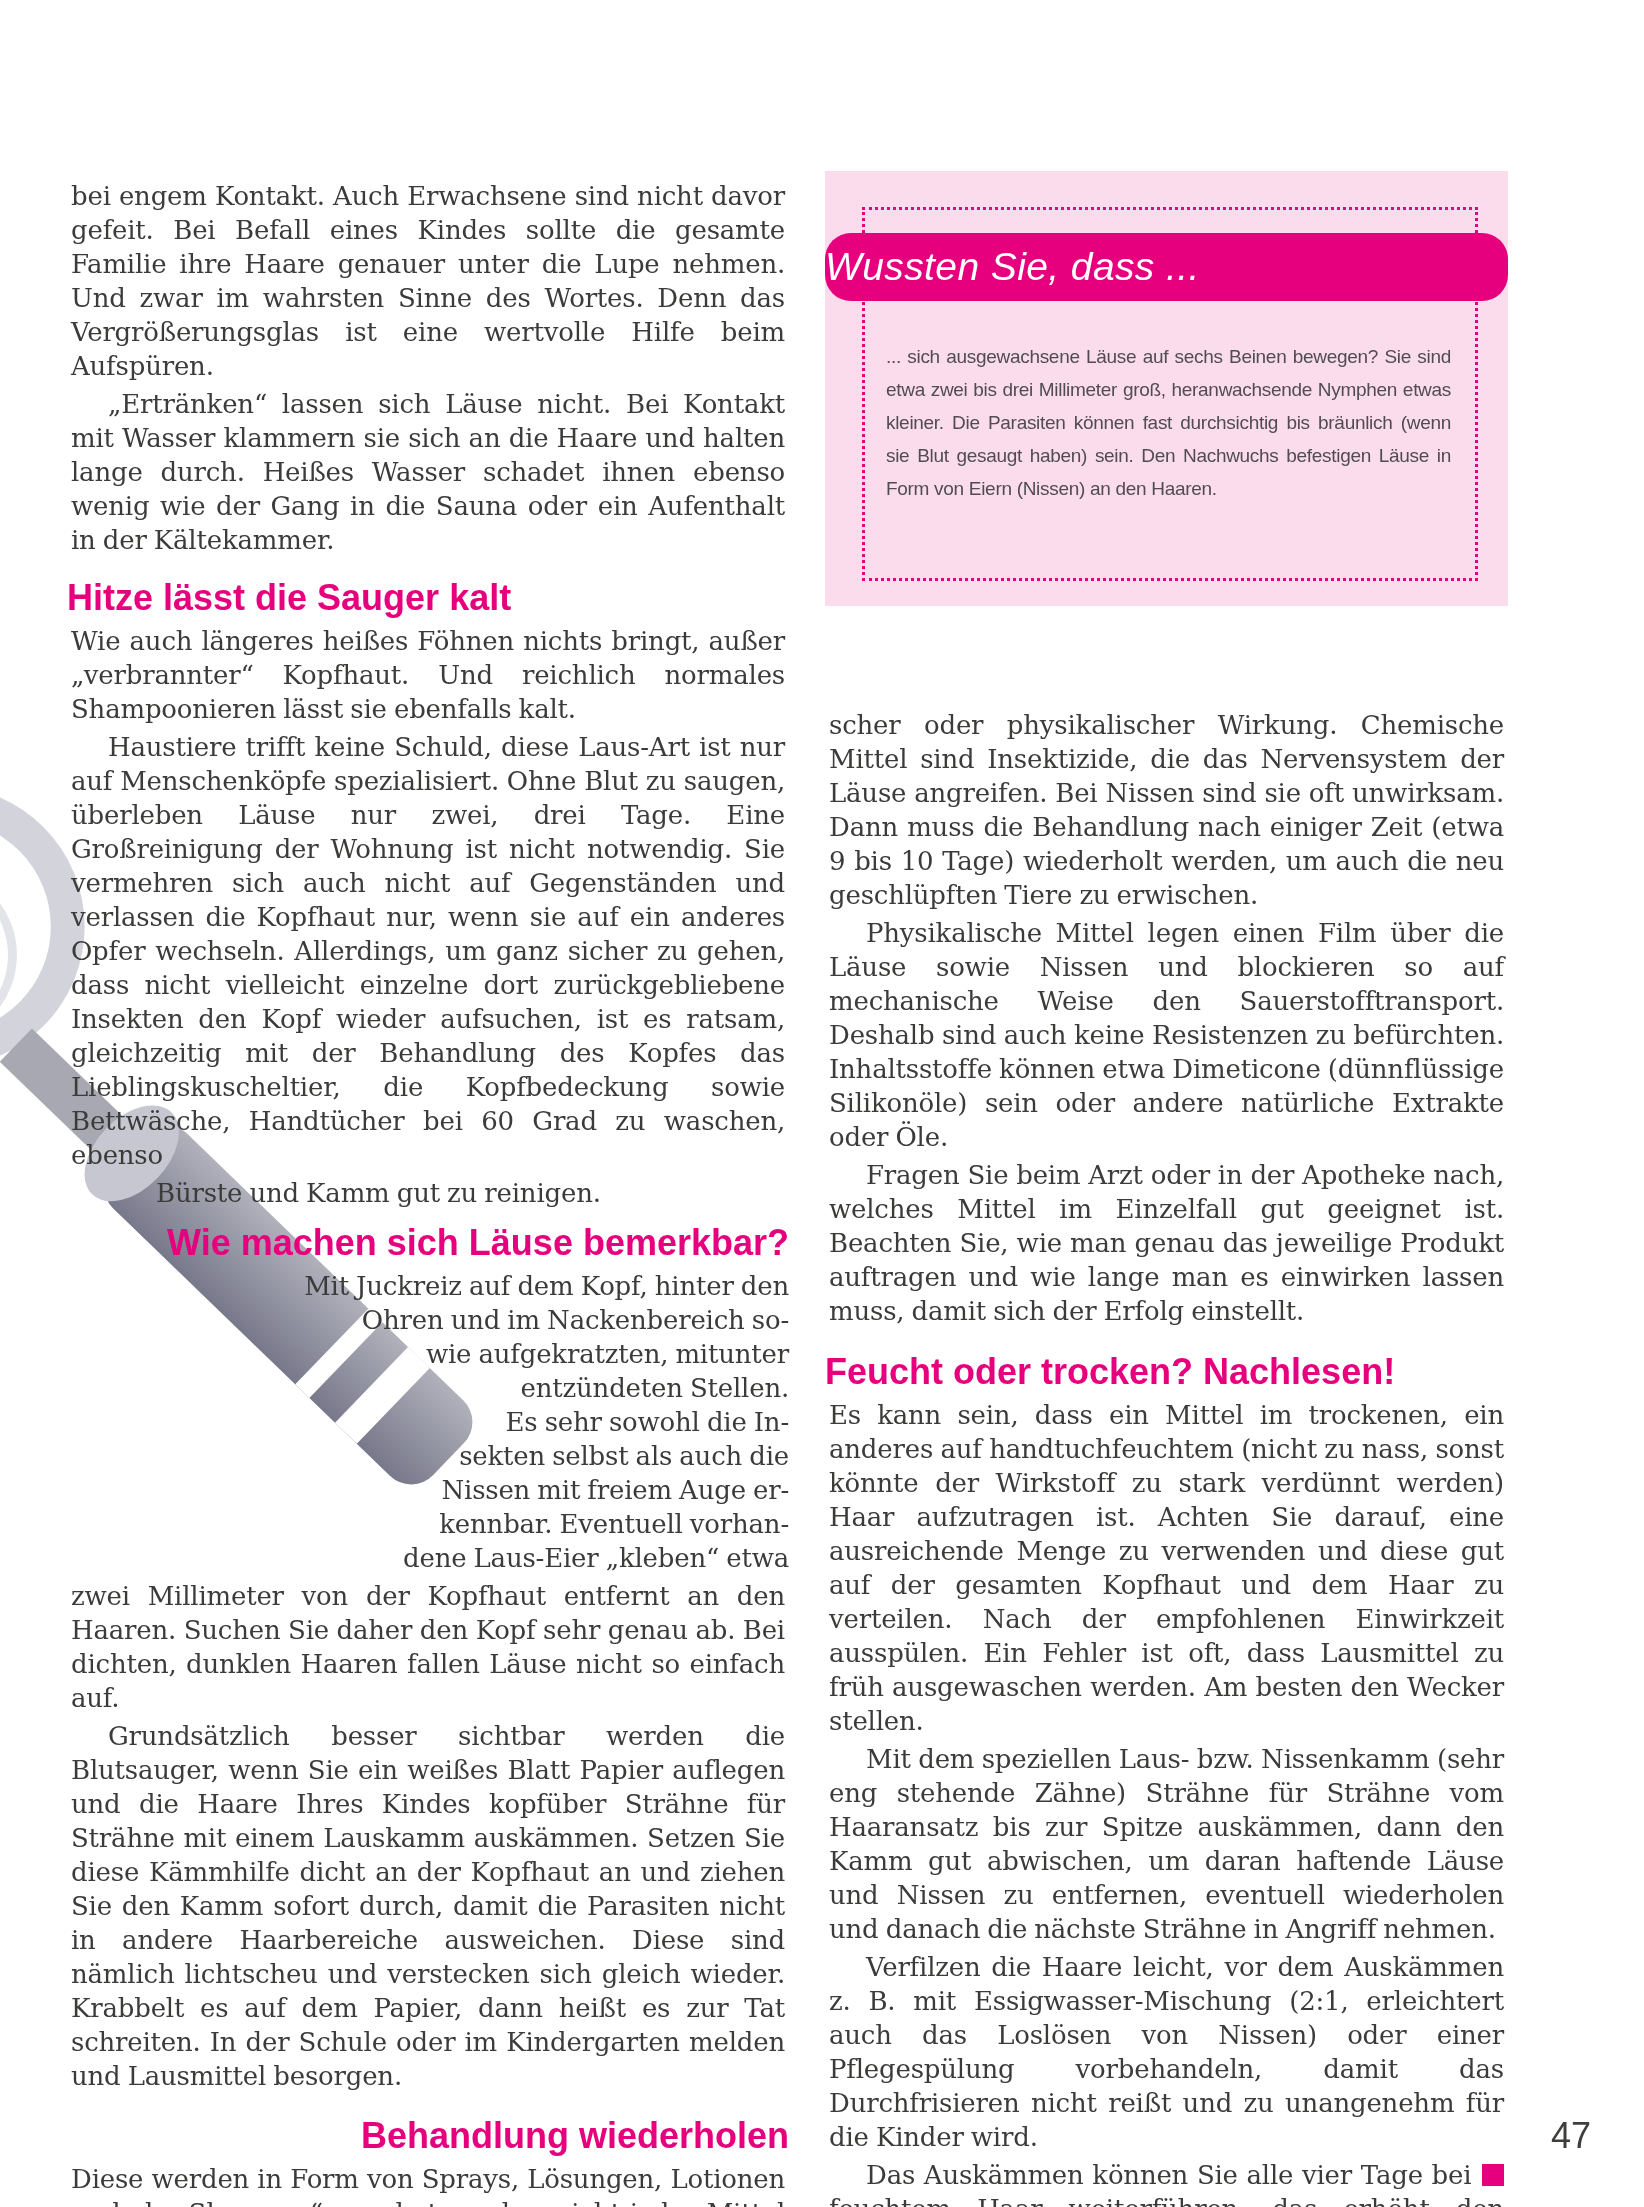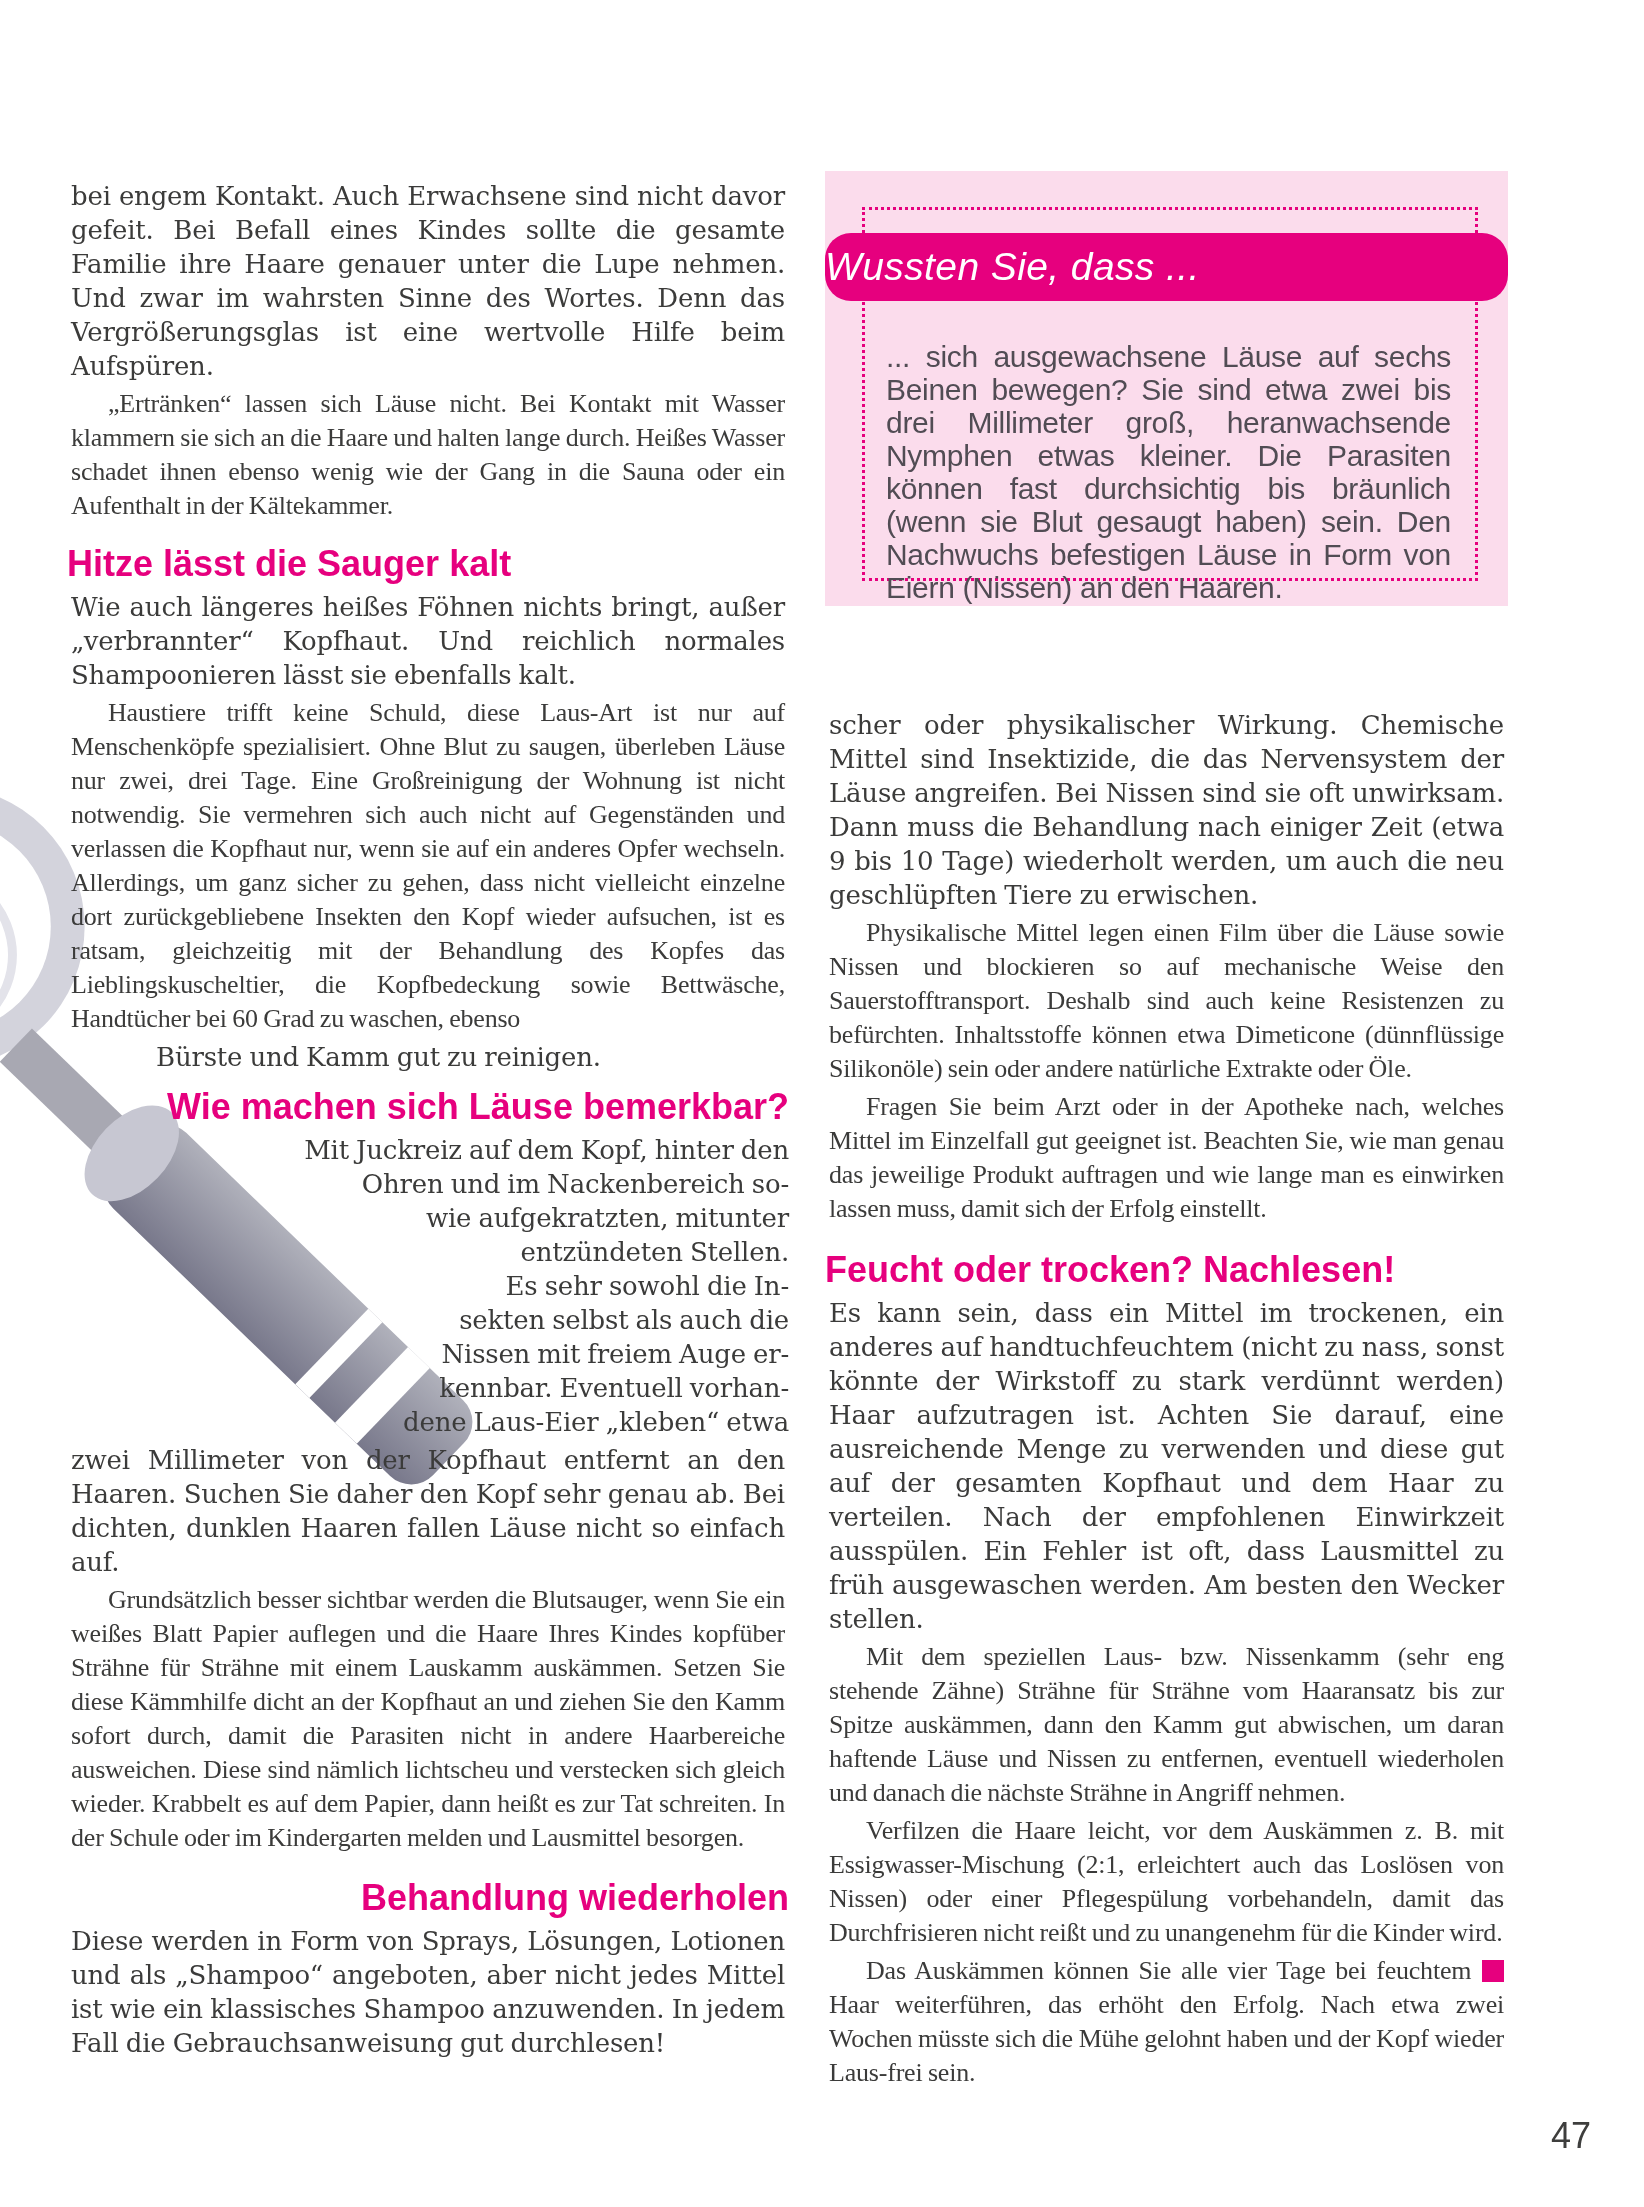--- a/index.html
+++ b/index.html
@@ -10,21 +10,21 @@
     overflow:hidden;
     font-family:"DejaVu Serif", serif;
     color:#3b3b3a;
   }
   
   .col{position:absolute;font-size:26px;line-height:34px;text-align:justify;
        letter-spacing:-0.2px;word-spacing:-0.9px;color:#3b3b3a;}
   .col-left{left:67px;top:175px;width:722px;}
   .col-right{left:825px;top:704px;width:683px;}
   .para{margin:4px;}
-  .para.indent{text-indent:37px;font-family:Liberation Serif, serif;}
+  .para.indent{text-indent:37px;}
   .lastline-shift{padding-left:85px;text-align:left;}
   h2.subhead{
     font-family:"Liberation Sans", sans-serif;
     font-weight:700;font-size:36px;line-height:41px;
     color:#e6007e;margin:12.5px 0 6.2px 0;text-align:left;
     letter-spacing:0;word-spacing:0;
   }
   h2.subhead.right{text-align:right;}
   .wrap-lines{margin:0;}
   .wrap-lines .wl{text-align:right;white-space:nowrap;}
@@ -44,21 +44,21 @@
   }
   .infobox .band .title{
     font-family:"Liberation Sans", sans-serif;
     font-style:italic;font-weight:400;
     font-size:39px;color:#ffffff;letter-spacing:0.4px;
   }
   .infobox .boxbody{
     position:relative;
     padding:169px 57px 0 61px;
     font-family:"Liberation Sans", sans-serif;
-    font-size:30px;line-height:33px;letter-spacing:-0.3px;
+    font-size:19px;line-height:33px;letter-spacing:-0.3px;
     text-align:justify;color:#514c54;
   }
   
   .end-square{
     float:right;width:22px;height:22px;background:#e6007e;
     margin-top:6.2px;margin-left:10.7px;
   }
   .page-number{
     position:absolute;left:1551px;top:2115px;
     font-family:"Liberation Sans", sans-serif;

